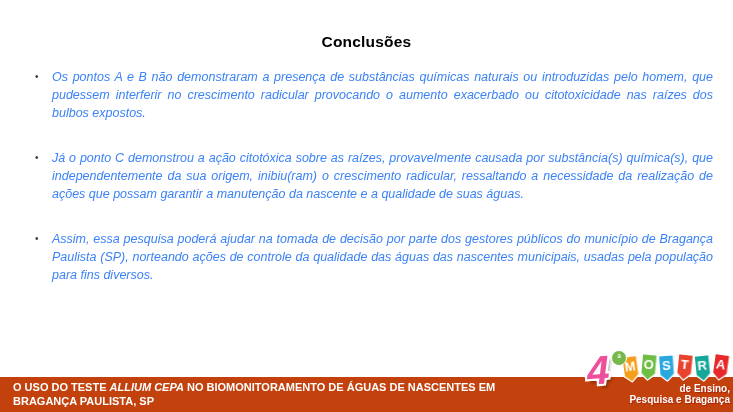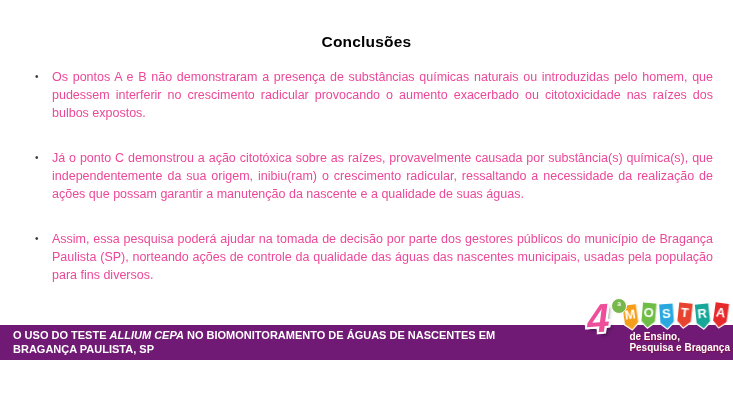--- a/index.html
+++ b/index.html
@@ -4,21 +4,21 @@
 <style>
   html, body { margin: 0; padding: 0; }
   body {
     width: 733px; height: 412px;
     font-family: "Liberation Sans", sans-serif;
     background: #ffffff;
     overflow: hidden;
   }
   .slide {
     position: relative;
-    width: 733px; height: 360px;
+    width: 733px; height: 412px;
     background: #ffffff;
   }
   .title {
     margin: 0;
     padding-top: 33px;
     text-align: center;
     font-size: 15.5px;
     font-weight: bold;
     color: #000000;
     letter-spacing: 0.2px;
@@ -35,22 +35,23 @@
     flex: 0 0 17px;
     font-size: 10px;
     line-height: 18px;
     color: #3a3a3a;
   }
   .bullet-text {
     margin: 0;
     flex: 1;
     font-size: 12.5px;
     line-height: 18px;
-    color: #ec4899;
+    color: #3b82f6;
     text-align: justify;
+    font-style: italic;
   }
   .footer-bar {
     position: absolute;
     left: 0; right: 0; bottom: 0;
     height: 35px;
   }
   .footer-title {
     margin: 0;
     padding: 3px 0 0 13px;
     max-width: 545px;
@@ -119,20 +120,21 @@
   }
   .t1 { transform: rotate(-8deg); top: 2px; }
   .t2 { transform: rotate(5deg);  top: 0; }
   .t3 { transform: rotate(-4deg); top: 1px; }
   .t4 { transform: rotate(6deg);  top: 0; }
   .t5 { transform: rotate(-6deg); top: 1px; }
   .t6 { transform: rotate(8deg);  top: 0; }
   .logo-tagline {
     position: absolute;
     right: 3px; top: 34px;
+    text-align: right;
     font-size: 10px;
     font-weight: bold;
     color: #ffffff;
     line-height: 10.5px;
     text-shadow: 1px 1px 1px rgba(140,0,0,0.45);
     white-space: nowrap;
   }
 </style>
 </head>
 <body>
@@ -149,21 +151,21 @@
     <div class="bullet-item">
       <span class="dot">•</span>
       <p class="bullet-text">Já o ponto C demonstrou a ação citotóxica sobre as raízes, provavelmente causada por substância(s) química(s), que independentemente da sua origem, inibiu(ram) o crescimento radicular, ressaltando a necessidade da realização de ações que possam garantir a manutenção da nascente e a qualidade de suas águas.</p>
     </div>
     <div class="bullet-item">
       <span class="dot">•</span>
       <p class="bullet-text">Assim, essa pesquisa poderá ajudar na tomada de decisão por parte dos gestores públicos do município de Bragança Paulista (SP), norteando ações de controle da qualidade das águas das nascentes municipais, usadas pela população para fins diversos.</p>
     </div>
   </div>
 
-  <div class="footer-bar" style="background: #701a75;">
+  <div class="footer-bar" style="background: #c2410c;">
     <p class="footer-title"><span>O USO DO TESTE </span><em>ALLIUM CEPA</em><span> NO BIOMONITORAMENTO DE ÁGUAS DE NASCENTES EM BRAGANÇA PAULISTA, SP</span></p>
   </div>
 
   <div class="logo">
     <span class="logo-4" style="color: rgb(238, 79, 155);">4</span>
     <span class="logo-ord" style="background: rgb(118, 184, 75);">ª</span>
     <div class="tiles">
       <span class="tile t1">
           <span class="tile-bg" style="background: rgb(244, 158, 25);"></span>
           <span class="tile-char">M</span>

